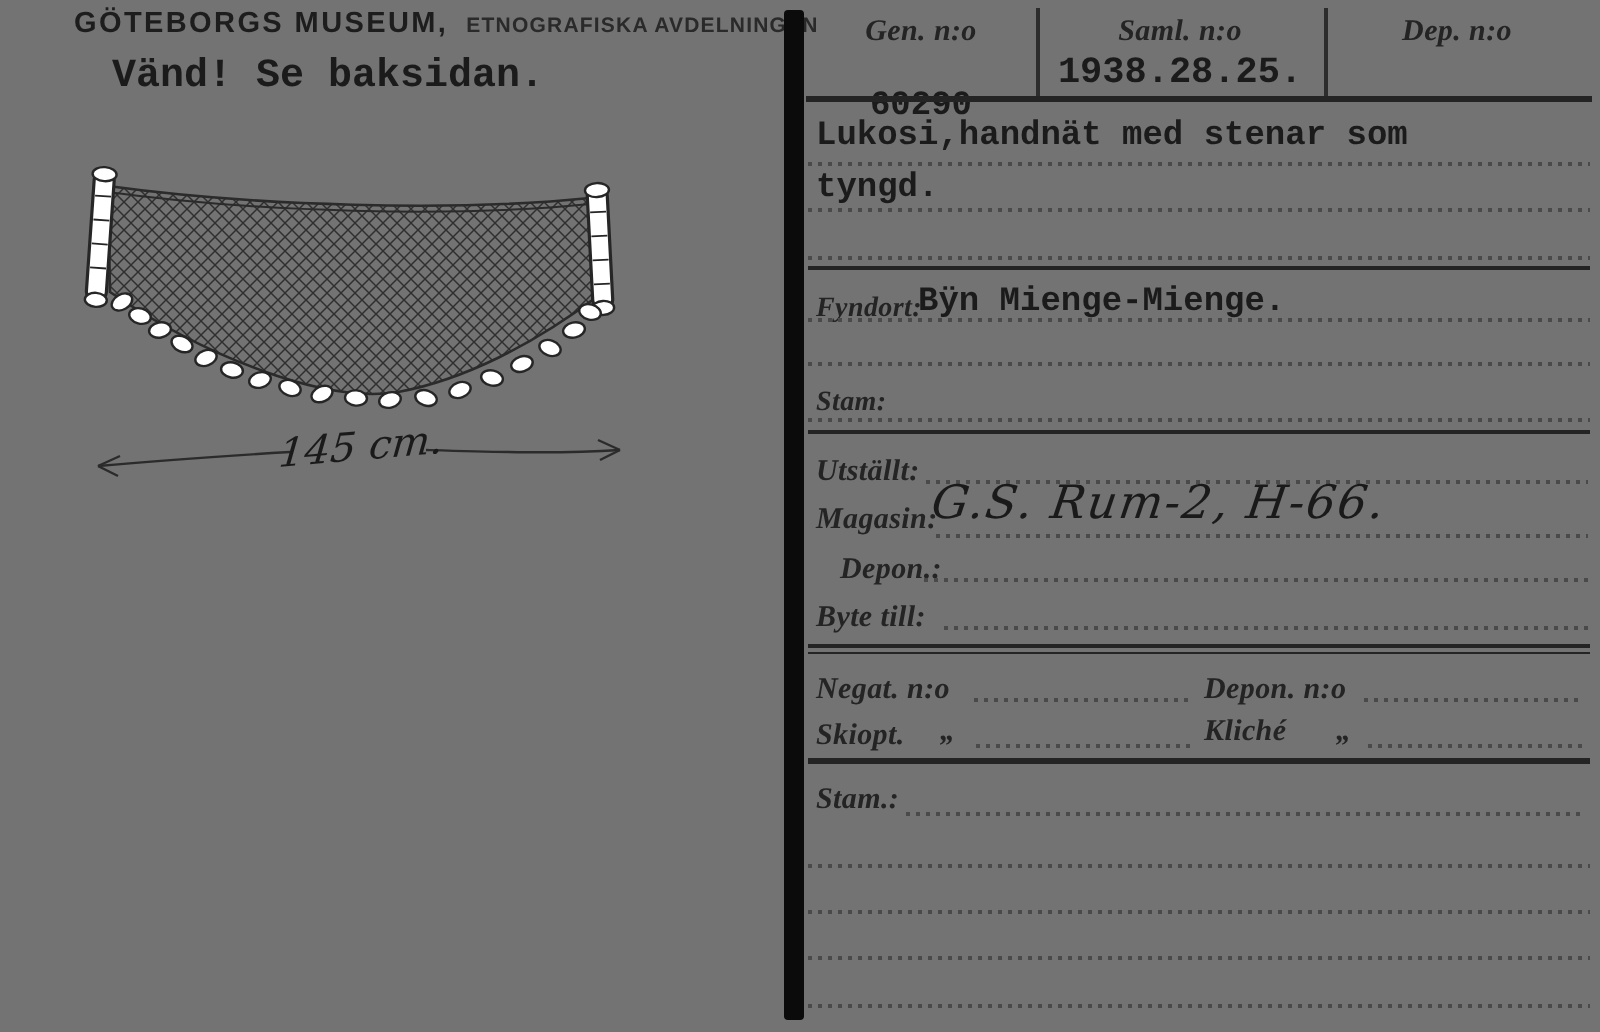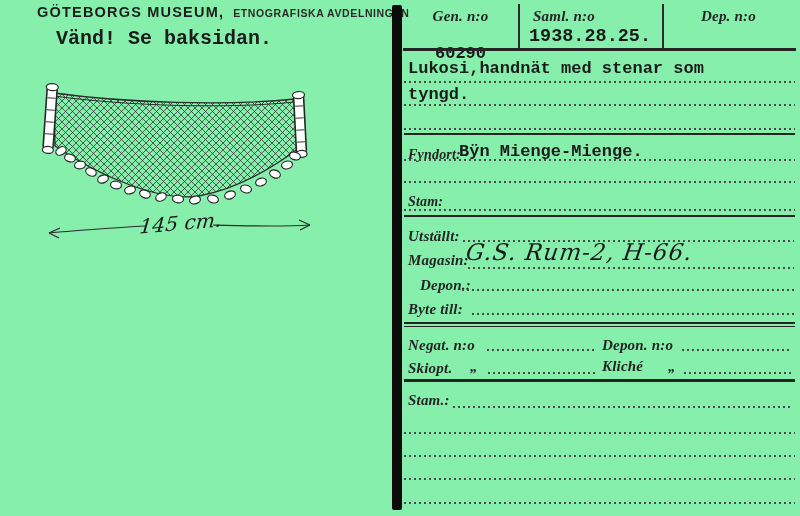--- a/index.html
+++ b/index.html
@@ -1,17 +1,17 @@
 <!DOCTYPE html>
 <html><head>
 <meta charset="utf-8">
 <style>
   html,body{margin:0;padding:0;background:#e8e8e8;}
   #card{
-    position:relative;width:800px;height:516px;background:#86efac;
+    position:relative;width:800px;height:516px;background:#737373;
     overflow:hidden;font-family:"Liberation Sans",sans-serif;color:#1c1c1c;
   }
   
   .lbl{
     position:absolute;font-family:"Liberation Serif",serif;font-style:italic;
     font-weight:600;font-size:15px;color:#242424;white-space:nowrap;letter-spacing:.2px;
   }
   .lbl.sm{font-size:14px;}
   
   .mono{
@@ -99,21 +99,21 @@
       <path d="M186 145 C220 146 252 147 283 145"></path>
       <path d="M283 145l-11 -5M283 145l-10 5"></path>
     </g>
   </svg>
 
   <div class="hand" style="left:140px;top:211px;font-size:20px;transform:skewX(-10deg) rotate(-5deg);">145 cm.</div>
 
   <div class="bar"></div>
 
   <div class="hdr-cell lbl" style="left:403px;top:8px;width:115px;">Gen. n:o</div>
-  <div class="hdr-cell lbl" style="left:492px;top:8px;width:144px;">Saml. n:o</div>
+  <div class="hdr-cell lbl" style="left:518px;top:8px;width:144px;">Saml. n:o</div>
   <div class="hdr-cell lbl" style="left:662px;top:8px;width:133px;">Dep. n:o</div>
 
   <div class="hdr-cell mono" style="left:403px;top:28px;width:115px;font-size:17px;margin-top:16px;">60290</div>
   <div class="hdr-cell mono" style="left:518px;top:26px;width:144px;font-size:18.5px;">1938.28.25.</div>
   <div class="hdr-cell mono" style="left:662px;top:28px;width:133px;font-size:17px;"></div>
 
   <div class="vl" style="left:518px;top:4px;height:46px;"></div>
   <div class="vl" style="left:662px;top:4px;height:46px;"></div>
   <div class="sl" style="left:403px;top:48px;width:393px;height:3px;"></div>
 

